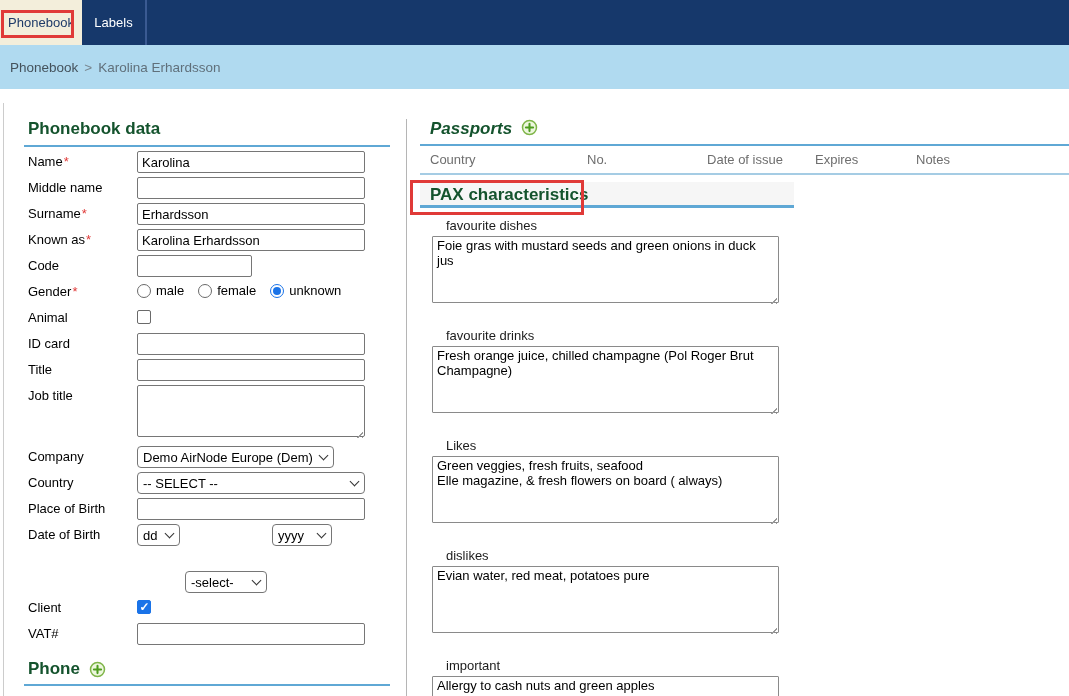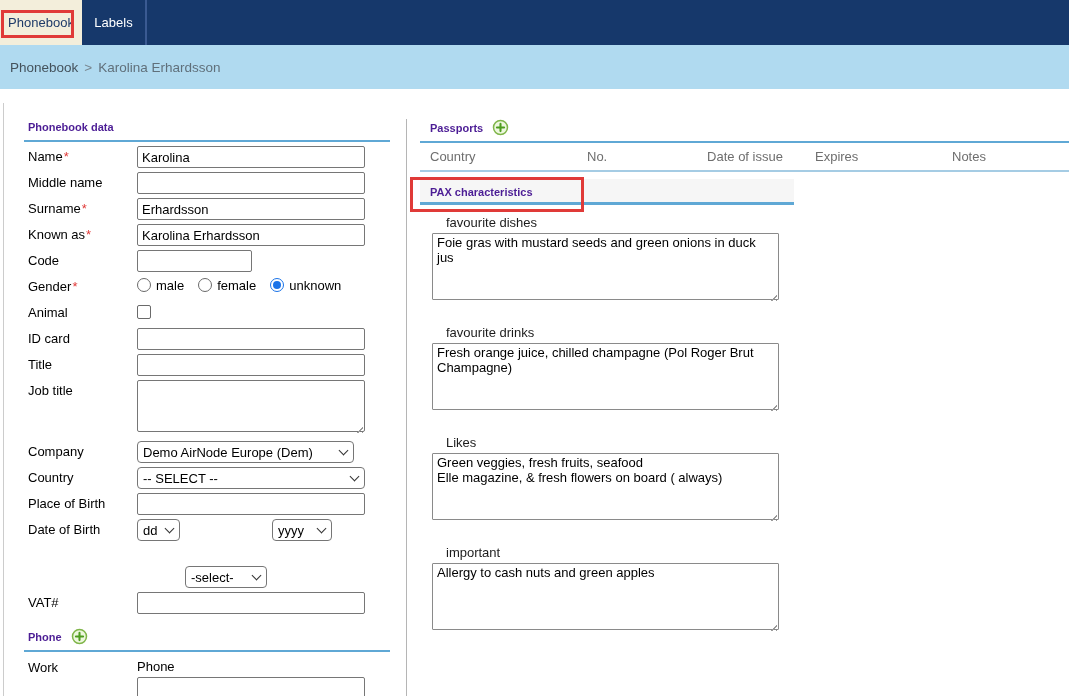--- a/index.html
+++ b/index.html
@@ -21,83 +21,83 @@
     display:flex; align-items:center; padding-left:10px; font-size:13.5px; }
   .bc-root { color:#44525C; }
   .bc-sep { color:#78868F; margin:0 6px; }
   .bc-current { color:#60707B; }
 
   
   .content { position:absolute; left:0; top:89px; width:1069px; height:607px; background:#fff; }
   .edge-left { position:absolute; left:3px; top:14px; width:1px; height:593px; background:#CCCCCC; }
   .panel-divider { position:absolute; left:406px; top:30px; width:1px; height:577px; background:#B5B5B5; }
 
-  .section-title { font-weight:bold; font-size:11px; color:#4c1d95; }
+  .section-title { font-weight:bold; font-size:17px; color:#14532d; }
   .head-underline { border-bottom:2px solid #5FA8D5; }
 
   
   .left-panel { position:absolute; left:24px; top:30px; width:366px; }
   .left-head { padding:0 0 6px 4px; }
   .form-area { padding-left:4px; padding-top:4px; }
   .frow { display:flex; align-items:flex-start; margin-bottom:4px; min-height:22px; }
   .flabel { width:109px; flex:none; padding-top:3px; color:#000; }
   .req { color:#E03A38; margin-left:1px; }
   .tinput { width:228px; height:22px; border:1px solid #767676; border-radius:2px; padding:0 4px;
             font:13px "Liberation Sans", sans-serif; color:#000; background:#fff; }
   .tinput.short { width:115px; }
   textarea.jobtitle { width:228px; height:52px; border:1px solid #767676; border-radius:2px;
             font:13px "Liberation Sans", sans-serif; padding:1px 4px; resize:none; }
   .ta-wrap { position:relative; display:inline-block; }
   .ta-wrap::after { content:""; position:absolute; right:2px; bottom:2px; width:9px; height:9px;
       background:repeating-linear-gradient(135deg, #9a9a9a 0 1.3px, transparent 1.3px 4px);
       clip-path:polygon(100% 0, 100% 100%, 0 100%); pointer-events:none; }
 
   
-  .radio-group { display:flex; padding-top:2px; }
+  .radio-group { display:flex; align-items:center; padding-top:2px; }
   .radio { width:14px; height:14px; border:1px solid #6a6a6a; border-radius:50%; background:#fff;
            position:relative; flex:none; cursor:pointer; }
   .radio.checked { border-color:#1A73E8; }
   .radio.checked::after { content:""; position:absolute; left:2px; top:2px; width:8px; height:8px;
            border-radius:50%; background:#1A73E8; }
   .rlabel { margin:0 14px 0 5px; }
   .checkbox { width:14px; height:14px; border:1px solid #6a6a6a; border-radius:2px; background:#fff;
            position:relative; flex:none; margin-top:3px; cursor:pointer; }
   .checkbox.checked { background:#1A73E8; border-color:#1A73E8; }
   .checkbox.checked::after { content:"\2713"; position:absolute; left:1.5px; top:-1px;
            color:#fff; font-size:12px; font-weight:bold; }
 
   
   .select { height:22px; border:1px solid #767676; border-radius:4px; background:#fff;
             display:inline-flex; align-items:center; padding:0 6px 0 5px; cursor:pointer; }
   .select .stext { flex:1; white-space:nowrap; overflow:hidden; }
   .chev { width:7px; height:7px; border-right:1.8px solid #333; border-bottom:1.8px solid #333;
           transform:rotate(45deg); margin-top:-3px; margin-left:7px; flex:none; }
-  .sel-company { width:217px;justify-content:flex-end; }
+  .sel-company { width:197px;justify-content:flex-end; }
   .sel-country { width:228px; }
   .sel-dd { width:43px; margin-right:5px; }
   .sel-month { width:82px; margin-right:5px;margin-top:47px; }
   .sel-yyyy { width:60px; }
 
   
   .phone-head { margin-top:14px; display:flex; align-items:center; padding:0 0 5px 4px; }
   .phone-head .section-title { margin-right:9px; }
   .phone-rows { padding-left:4px; padding-top:7px; }
   .phone-row { display:flex; margin-bottom:8px; }
   .ploc { width:109px; flex:none; padding-top:1px; }
   .plabel { margin-bottom:3px; }
 
   .plus-icon { flex:none; display:block; }
 
   
   .right-panel { position:absolute; left:420px; top:30px; width:649px; }
-  .pass-head { display:flex; align-items:center; padding:0 0 5px 10px; }
+  .pass-head { display:flex; padding:0 0 5px 10px;font-style:italic; }
   .pass-head .section-title { margin-right:9px; }
   .pass-cols { display:flex; color:#6E6E6E; padding:6px 0 6px 10px; border-bottom:2px solid #A5CCE4; }
   .col-country { width:157px; } .col-no { width:112px; } .col-doi { width:92px;text-align:center; }
-  .col-exp { width:101px;margin-left:24px; } .col-notes { flex:1;margin-left:36px; }
+  .col-exp { width:101px;margin-left:24px; } .col-notes { flex:1; }
 
   .pax-band { position:relative; margin-top:7px; width:374px; height:26px; background:#F6F6F6;
               border-bottom:3px solid #5FA8D5; padding-left:10px; line-height:25px; }
   .pax-groups { margin-top:10px; }
   .pax-group { margin-bottom:22px;padding-left:12px; }
   .pax-label { display:block; margin:0 0 3px 14px; color:#1c1c1c; }
   textarea.pax-ta { width:347px; height:67px; border:1px solid #8a8a8a; border-radius:1px;
             font:13px/15px "Liberation Sans", sans-serif; padding:1px 4px; resize:none; color:#000; }
 
   
@@ -222,20 +222,24 @@
         <span class="select sel-month">
           <span class="stext">-select-</span>
           <span class="chev"></span>
         </span>
         <span class="select sel-yyyy">
           <span class="stext">yyyy</span>
           <span class="chev"></span>
         </span>
       </div>
 
+      <div class="frow">
+        <span class="flabel">Client</span>
+        <span class="checkbox checked"></span>
+      </div>
 
       <div class="frow">
         <span class="flabel">VAT#</span>
         <input class="tinput" value="" style="">
       </div>
     </div>
 
     <div class="phone-head head-underline">
       <span class="section-title">Phone</span>
       <svg class="plus-icon" width="17" height="17" viewBox="0 0 18 18">
@@ -291,18 +295,22 @@
       <div class="pax-group">
         <span class="pax-label">favourite drinks</span>
         <span class="ta-wrap"><textarea class="pax-ta" style="">Fresh orange juice, chilled champagne (Pol Roger Brut Champagne)</textarea></span>
       </div>
       <div class="pax-group">
         <span class="pax-label">Likes</span>
         <span class="ta-wrap"><textarea class="pax-ta" style="">Green veggies, fresh fruits, seafood
 Elle magazine, &amp; fresh flowers on board ( always)</textarea></span>
       </div>
       <div class="pax-group">
+        <span class="pax-label">dislikes</span>
+        <span class="ta-wrap"><textarea class="pax-ta" style="">Evian water, red meat, potatoes pure</textarea></span>
+      </div>
+      <div class="pax-group">
         <span class="pax-label">important</span>
         <span class="ta-wrap"><textarea class="pax-ta" style="">Allergy to cash nuts and green apples</textarea></span>
       </div>
     </div>
   </div>
 </div>
 
 </body></html>

